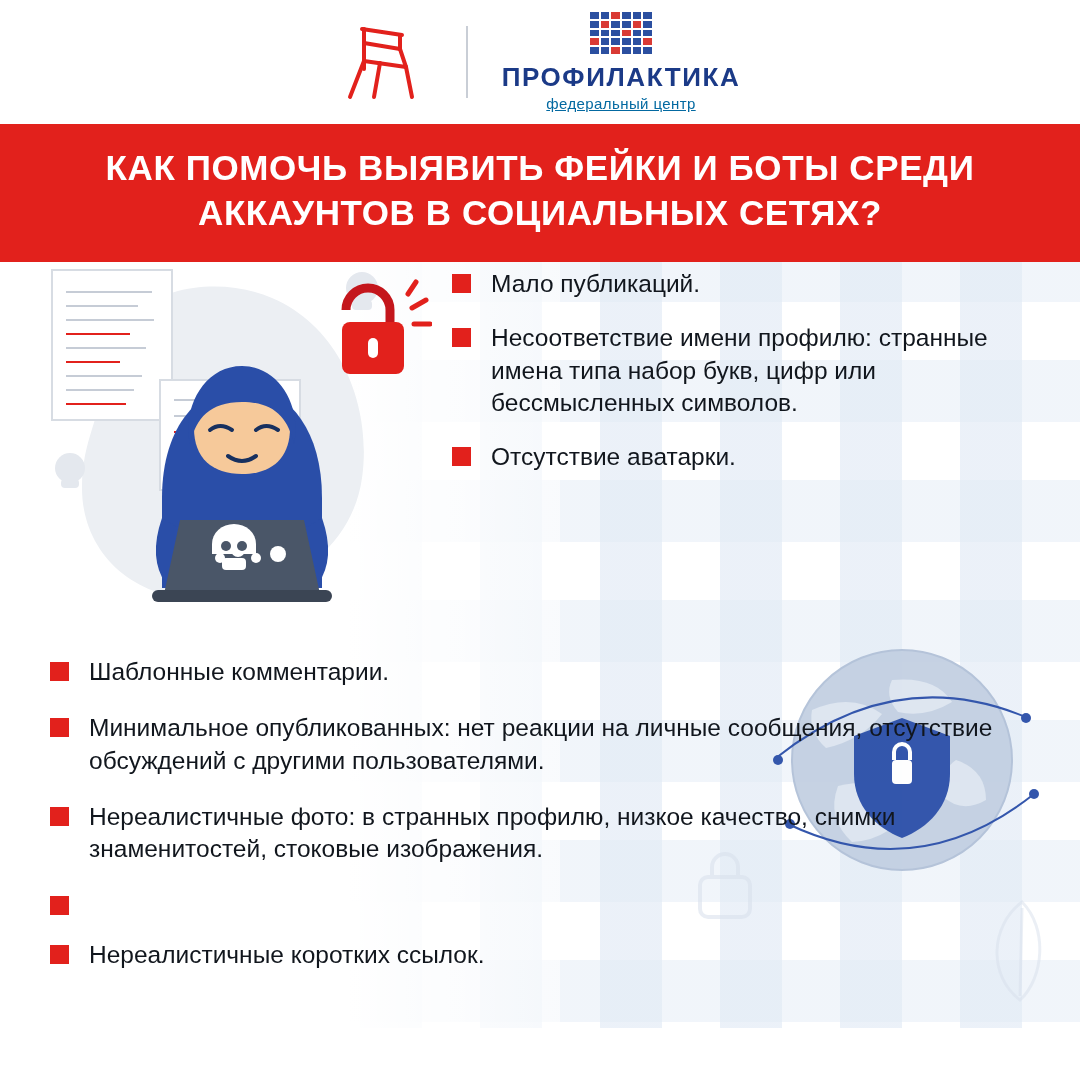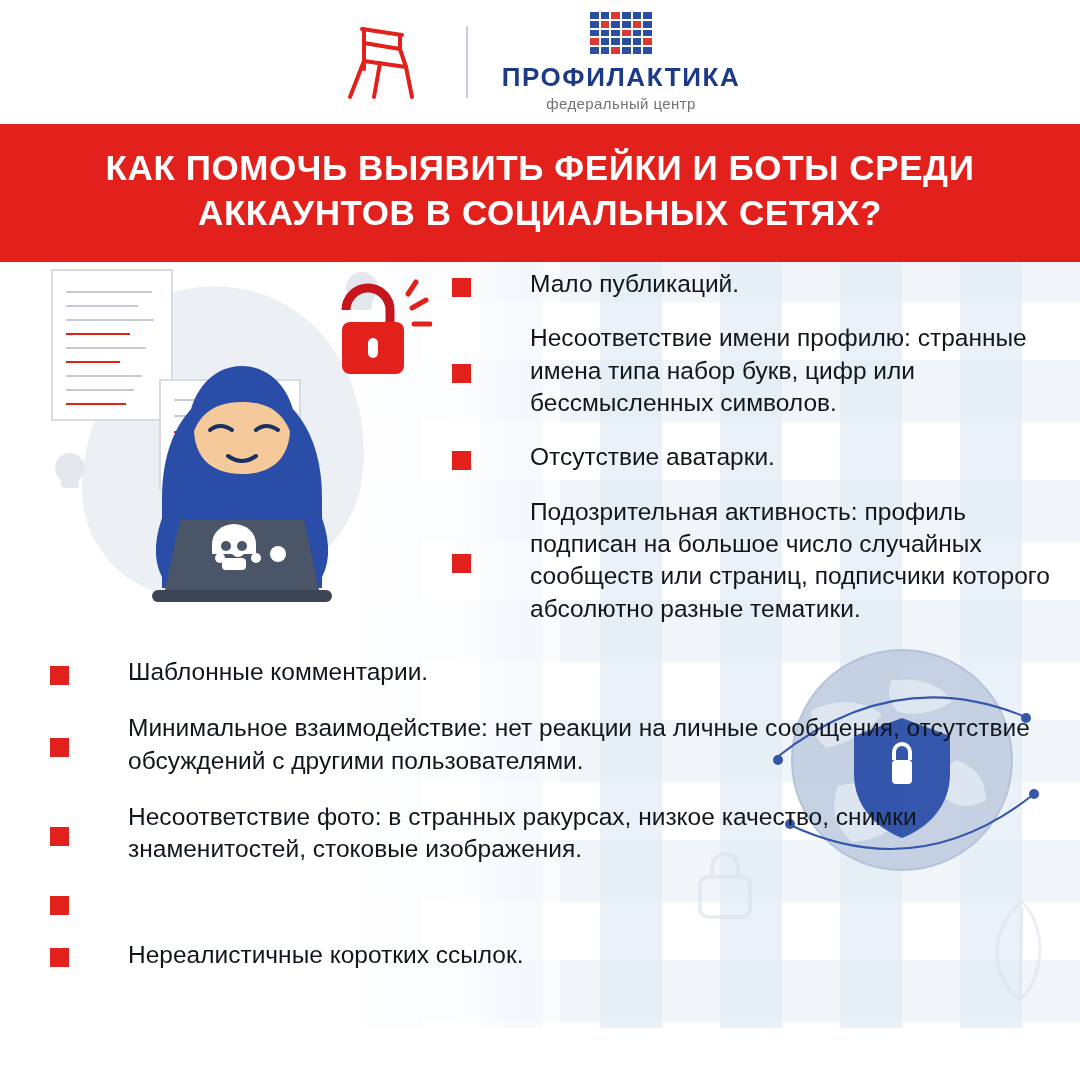--- a/index.html
+++ b/index.html
@@ -82,22 +82,23 @@
     margin-bottom: 6px;
   }
   .brand-title {
     font-size: 26px;
     font-weight: bold;
     letter-spacing: 1.6px;
     color: #1b3a87;
   }
   .brand-sub {
     font-size: 15px;
-    color: #737373;
+    color: #0369a1;
     letter-spacing: .4px;
+    text-decoration: underline;
   }
 
   
   .title-band {
     position: relative;
     background: #e2211c;
     padding: 22px 28px 26px;
     text-align: center;
     z-index: 5;
   }
@@ -128,23 +129,22 @@
   }
   .list-bottom {
     position: absolute;
     left: 50px; top: 632px;
     width: 990px;
     z-index: 6;
     margin-top: 24px;
   }
   .li {
     display: flex;
-    align-items: center;
+    align-items: flex-start;
     margin-bottom: 22px;
-    gap: 39px;
   }
   .bullet {
     flex: 0 0 auto;
     width: 19px; height: 19px;
     background: #e2211c;
     margin-right: 20px;
     margin-top: 6px;
   }
   .li-text {
     font-size: 24.5px;
@@ -363,38 +363,34 @@
       <span class="li-text">Мало публикаций.</span>
     </div>
     <div class="li">
       <span class="bullet"></span>
       <span class="li-text">Несоответствие имени профилю: странные имена типа набор букв, цифр или бессмысленных символов.</span>
     </div>
     <div class="li">
       <span class="bullet"></span>
       <span class="li-text">Отсутствие аватарки.</span>
     </div>
-    <div class="li">
-      <span class="bullet"></span>
-      <span class="li-text">Подозрительная активность: профиль подписан на большое число случайных сообществ или страниц, подписчики которого абсолютно разные тематики.</span>
-    </div>
   </div>
 
   <div class="list-bottom">
     <div class="li">
       <span class="bullet"></span>
       <span class="li-text">Шаблонные комментарии.</span>
     </div>
     <div class="li">
       <span class="bullet"></span>
-      <span class="li-text">Минимальное взаимодействие: нет реакции на личные сообщения, отсутствие обсуждений с другими пользователями.</span>
-    </div>
-    <div class="li">
-      <span class="bullet"></span>
-      <span class="li-text">Несоответствие фото: в странных ракурсах, низкое качество, снимки знаменитостей, стоковые изображения.</span>
+      <span class="li-text">Минимальное опубликованных: нет реакции на личные сообщения, отсутствие обсуждений с другими пользователями.</span>
+    </div>
+    <div class="li">
+      <span class="bullet"></span>
+      <span class="li-text">Нереалистичные фото: в странных профилю, низкое качество, снимки знаменитостей, стоковые изображения.</span>
     </div>
     <div class="li">
       <span class="bullet"></span>
     </div>
     <div class="li">
       <span class="bullet"></span>
       <span class="li-text">Нереалистичные коротких ссылок.</span>
     </div>
   </div>
 

